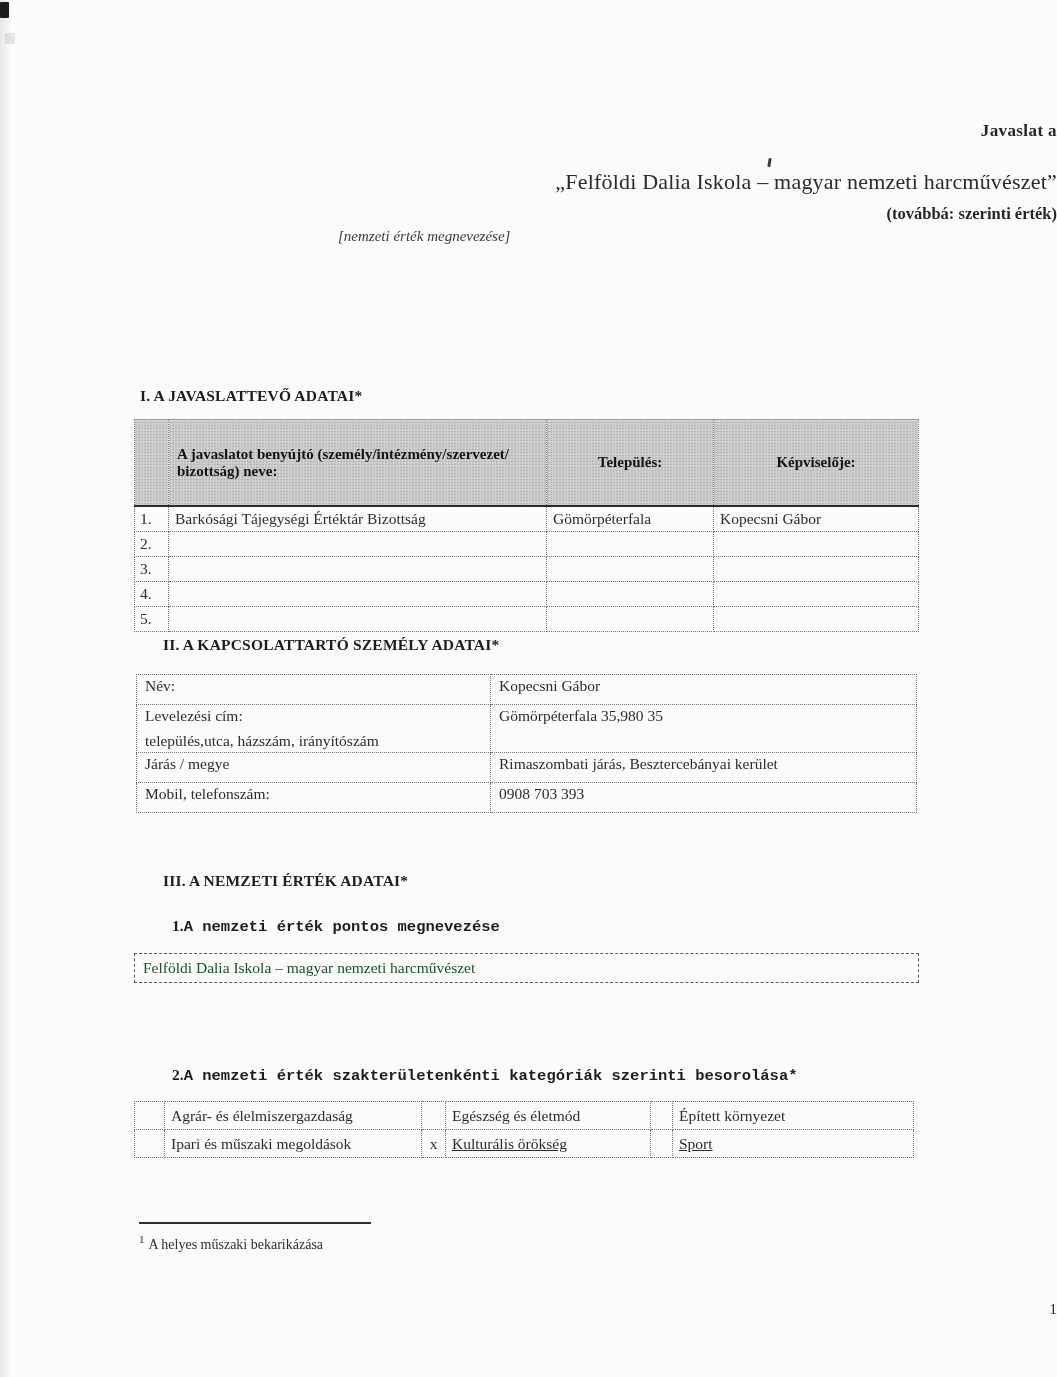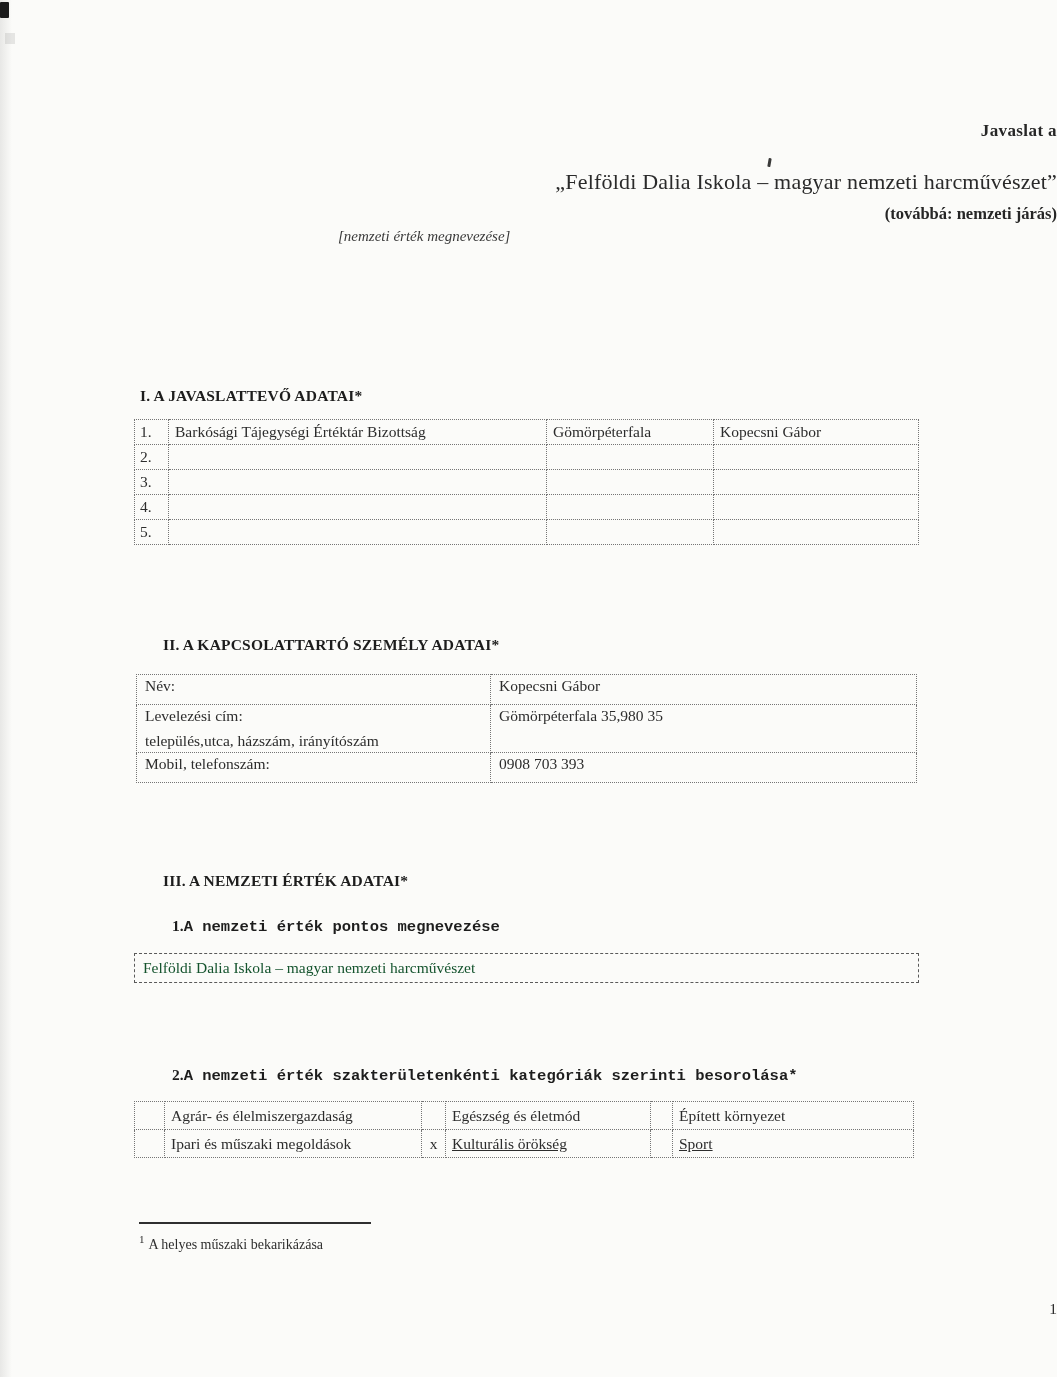--- a/index.html
+++ b/index.html
@@ -83,33 +83,39 @@
 
 <div class="page">
 
   <div class="abs edge-shade"></div>
   <div class="abs corner-mark"></div>
   <div class="abs corner-mark2"></div>
   <div class="abs tick-mark"></div>
 
   <div class="abs centered h-javaslat">Javaslat a</div>
   <div class="abs centered h-title">„Felföldi Dalia Iskola – magyar nemzeti harcművészet”</div>
-  <div class="abs centered h-tovabba">(továbbá: nemzeti járás)</div>
+  <div class="abs centered h-tovabba">(továbbá: szerinti érték)</div>
   <div class="abs h-bracket">[nemzeti érték megnevezése]</div>
 
   <div class="abs sec-h" style="left:140px; top:387px;">I. A JAVASLATTEVŐ ADATAI*</div>
 
   <table class="abs t1">
     <colgroup>
         <col style="width:34px">
         <col style="width:378px">
         <col style="width:167px">
         <col style="width:205px">
       </colgroup>
     <tbody>
+        <tr>
+      <th></th>
+      <th class="name-h">A javaslatot benyújtó (személy/intézmény/szervezet/ bizottság) neve:</th>
+      <th>Település:</th>
+      <th>Képviselője:</th>
+    </tr>
     <tr>
       <td class="num">1.</td>
       <td>Barkósági Tájegységi Értéktár Bizottság</td>
       <td>Gömörpéterfala</td>
       <td>Kopecsni Gábor</td>
     </tr>
     <tr>
       <td class="num">2.</td>
       <td></td>
       <td></td>
@@ -144,20 +150,24 @@
         <col style="width:426px">
       </colgroup>
     <tbody>
         <tr class="r1">
       <td><span>Név:</span><span class="sub"></span></td>
       <td>Kopecsni Gábor</td>
     </tr>
     <tr class="r2">
       <td><span>Levelezési cím:</span><span class="sub">település,utca, házszám, irányítószám</span></td>
       <td>Gömörpéterfala 35,980 35</td>
+    </tr>
+    <tr class="r3">
+      <td><span>Járás / megye</span><span class="sub"></span></td>
+      <td>Rimaszombati járás, Besztercebányai kerület</td>
     </tr>
     <tr class="r4">
       <td><span>Mobil, telefonszám:</span><span class="sub"></span></td>
       <td>0908 703 393</td>
     </tr>
   </tbody>
     </table>
 
   <div class="abs sec-h" style="left:163px; top:872px;">III. A NEMZETI ÉRTÉK ADATAI*</div>
 

